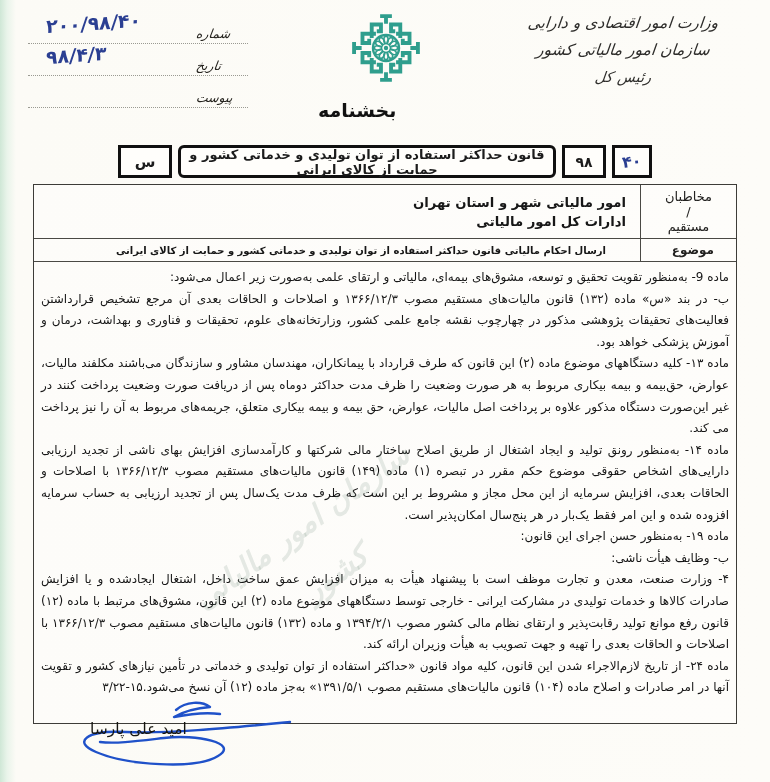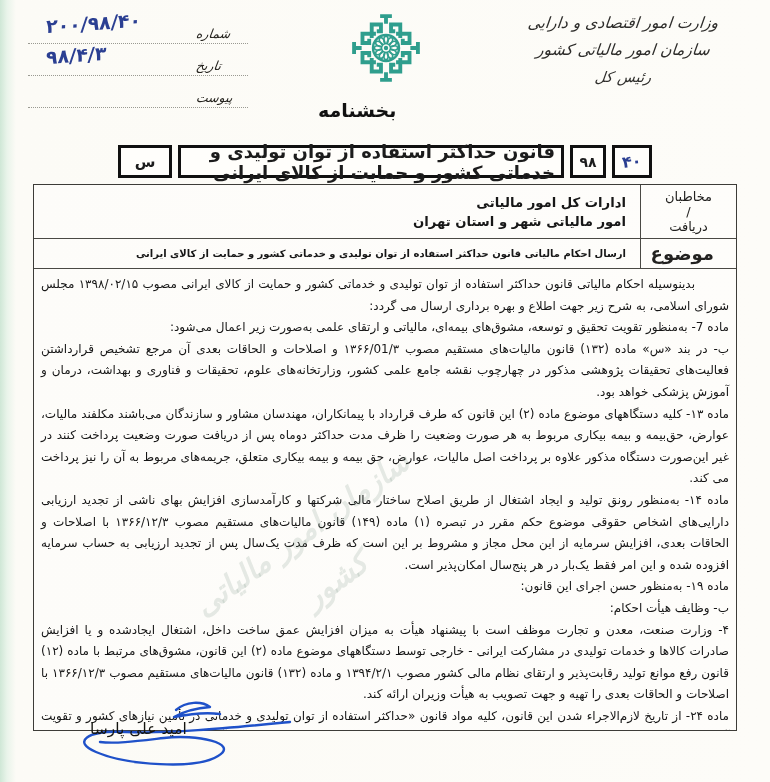--- a/index.html
+++ b/index.html
@@ -59,38 +59,38 @@
     position:absolute;top:145px;right:118px;left:118px;height:33px;
     display:flex;flex-direction:row;gap:6px;direction:rtl;
   }
   .class-box{
     border:3px solid #101010;background:#fffefb;
     display:flex;align-items:center;justify-content:center;
     font-weight:bold;box-sizing:border-box;
   }
   .class-box.serial{width:40px;color:#2b3f92;font-size:16px;transform-origin:center;}
   .class-box.serial span{display:inline-block;transform:rotate(-6deg);}
-  .class-box.year{width:36px;font-size:14px;}
-  .class-box.title{flex:1;font-size:18px;padding:0 6px;text-align:right;}
+  .class-box.year{width:44px;font-size:14px;}
+  .class-box.title{flex:1;font-size:13px;padding:0 6px;text-align:center;border-radius:6px;}
   .class-box.category{width:54px;font-size:15px;}
   
   .main-table{
     position:absolute;top:184px;right:33px;left:33px;
     border:1.5px solid #3d3c38;background:rgba(255,255,255,.35);
     box-sizing:border-box;
   }
   .info-row{display:flex;flex-direction:row;border-bottom:1px solid #4a4944;}
   .label-cell{
     width:96px;box-sizing:border-box;
     border-left:1px solid #4a4944;
     padding:4px 22px;font-size:13px;color:#232220;
     display:flex;flex-direction:column;justify-content:center;gap:0;
     text-align:center;
   }
-  .label-cell.subject-label{font-size:18px;font-weight:bold;align-items:flex-start;}
+  .label-cell.subject-label{font-size:12px;font-weight:bold;align-items:flex-start;margin-left:20px;}
   .value-cell{
     flex:1;padding:4px 14px;display:flex;flex-direction:column;justify-content:center;gap:4px;
     font-weight:bold;font-size:13.2px;color:#171717;
   }
   .value-cell.subject-value{font-size:10px;}
   
   .body-cell{
     position:relative;
     height:456px;overflow:hidden;
     padding:5px 7px 0 7px;
@@ -191,46 +191,45 @@
     <div class="class-box category">
       <span>س</span>
     </div>
   </div>
 
   <div class="main-table">
 
     <div class="info-row">
       <div class="label-cell">
         <span>مخاطبان /</span>
-        <span>دریافت</span>
+        <span>مستقیم</span>
       </div>
       <div class="value-cell">
+        <span>امور مالیاتی شهر و استان تهران</span>
         <span>ادارات کل امور مالیاتی</span>
-        <span>امور مالیاتی شهر و استان تهران</span>
       </div>
     </div>
 
     <div class="info-row">
       <div class="label-cell subject-label">
         <span>موضوع</span>
       </div>
       <div class="value-cell subject-value">
         <span>ارسال احکام مالیاتی قانون حداکثر استفاده از توان تولیدی و خدماتی کشور و حمایت از کالای ایرانی</span>
       </div>
     </div>
 
     <div class="body-cell">
       <div class="watermark">سازمان امور مالیاتی کشور</div>
-      <p class="indent">بدینوسیله احکام مالیاتی قانون حداکثر استفاده از توان تولیدی و خدماتی کشور و حمایت از کالای ایرانی مصوب ۱۳۹۸/۰۲/۱۵ مجلس شورای اسلامی، به شرح زیر جهت اطلاع و بهره برداری ارسال می گردد:</p>
-      <p>ماده 7- به‌منظور تقویت تحقیق و توسعه، مشوق‌های بیمه‌ای، مالیاتی و ارتقای علمی به‌صورت زیر اعمال می‌شود:</p>
-      <p>ب- در بند «س» ماده (۱۳۲) قانون مالیات‌های مستقیم مصوب ۱۳۶۶/01/۳ و اصلاحات و الحاقات بعدی آن مرجع تشخیص قرارداشتن فعالیت‌های تحقیقات پژوهشی مذکور در چهارچوب نقشه جامع علمی کشور، وزارتخانه‌های علوم، تحقیقات و فناوری و بهداشت، درمان و آموزش پزشکی خواهد بود.</p>
+      <p>ماده 9- به‌منظور تقویت تحقیق و توسعه، مشوق‌های بیمه‌ای، مالیاتی و ارتقای علمی به‌صورت زیر اعمال می‌شود:</p>
+      <p>ب- در بند «س» ماده (۱۳۲) قانون مالیات‌های مستقیم مصوب ۱۳۶۶/۱۲/۳ و اصلاحات و الحاقات بعدی آن مرجع تشخیص قرارداشتن فعالیت‌های تحقیقات پژوهشی مذکور در چهارچوب نقشه جامع علمی کشور، وزارتخانه‌های علوم، تحقیقات و فناوری و بهداشت، درمان و آموزش پزشکی خواهد بود.</p>
       <p>ماده ۱۳- کلیه دستگاههای موضوع ماده (۲) این قانون که طرف قرارداد با پیمانکاران، مهندسان مشاور و سازندگان می‌باشند مکلفند مالیات، عوارض، حق‌بیمه و بیمه بیکاری مربوط به هر صورت وضعیت را ظرف مدت حداکثر دوماه پس از دریافت صورت وضعیت پرداخت کنند در غیر این‌صورت دستگاه مذکور علاوه بر پرداخت اصل مالیات، عوارض، حق بیمه و بیمه بیکاری متعلق، جریمه‌های مربوط به آن را نیز پرداخت می کند.</p>
       <p>ماده ۱۴- به‌منظور رونق تولید و ایجاد اشتغال از طریق اصلاح ساختار مالی شرکتها و کارآمدسازی افزایش بهای ناشی از تجدید ارزیابی دارایی‌های اشخاص حقوقی موضوع حکم مقرر در تبصره (۱) ماده (۱۴۹) قانون مالیات‌های مستقیم مصوب ۱۳۶۶/۱۲/۳ با اصلاحات و الحاقات بعدی، افزایش سرمایه از این محل مجاز و مشروط بر این است که ظرف مدت یک‌سال پس از تجدید ارزیابی به حساب سرمایه افزوده شده و این امر فقط یک‌بار در هر پنج‌سال امکان‌پذیر است.</p>
       <p>ماده ۱۹- به‌منظور حسن اجرای این قانون:</p>
-      <p>ب- وظایف هیأت احکام:</p>
+      <p>ب- وظایف هیأت ناشی:</p>
       <p>۴- وزارت صنعت، معدن و تجارت موظف است با پیشنهاد هیأت به میزان افزایش عمق ساخت داخل، اشتغال ایجادشده و یا افزایش صادرات کالاها و خدمات تولیدی در مشارکت ایرانی - خارجی توسط دستگاههای موضوع ماده (۲) این قانون، مشوق‌های مرتبط با ماده (۱۲) قانون رفع موانع تولید رقابت‌پذیر و ارتقای نظام مالی کشور مصوب ۱۳۹۴/۲/۱ و ماده (۱۳۲) قانون مالیات‌های مستقیم مصوب ۱۳۶۶/۱۲/۳ با اصلاحات و الحاقات بعدی را تهیه و جهت تصویب به هیأت وزیران ارائه کند.</p>
       <p>ماده ۲۴- از تاریخ لازم‌الاجراء شدن این قانون، کلیه مواد قانون «حداکثر استفاده از توان تولیدی و خدماتی در تأمین نیازهای کشور و تقویت آنها در امر صادرات و اصلاح ماده (۱۰۴) قانون مالیات‌های مستقیم مصوب ۱۳۹۱/۵/۱» به‌جز ماده (۱۲) آن نسخ می‌شود.۱۵-۳/۲۲</p>
     </div>
 
   </div>
 
   <div class="signature">
     <svg viewBox="0 0 280 88" width="280" height="88">
       <g stroke="#1f51c9" stroke-width="2.4" fill="none" stroke-linecap="round" stroke-linejoin="round">
         <path d="M138,18 c10,-9 26,-9 34,-3 c-13,1 -27,5 -36,10 c15,-3 32,-5 46,-3"></path>

